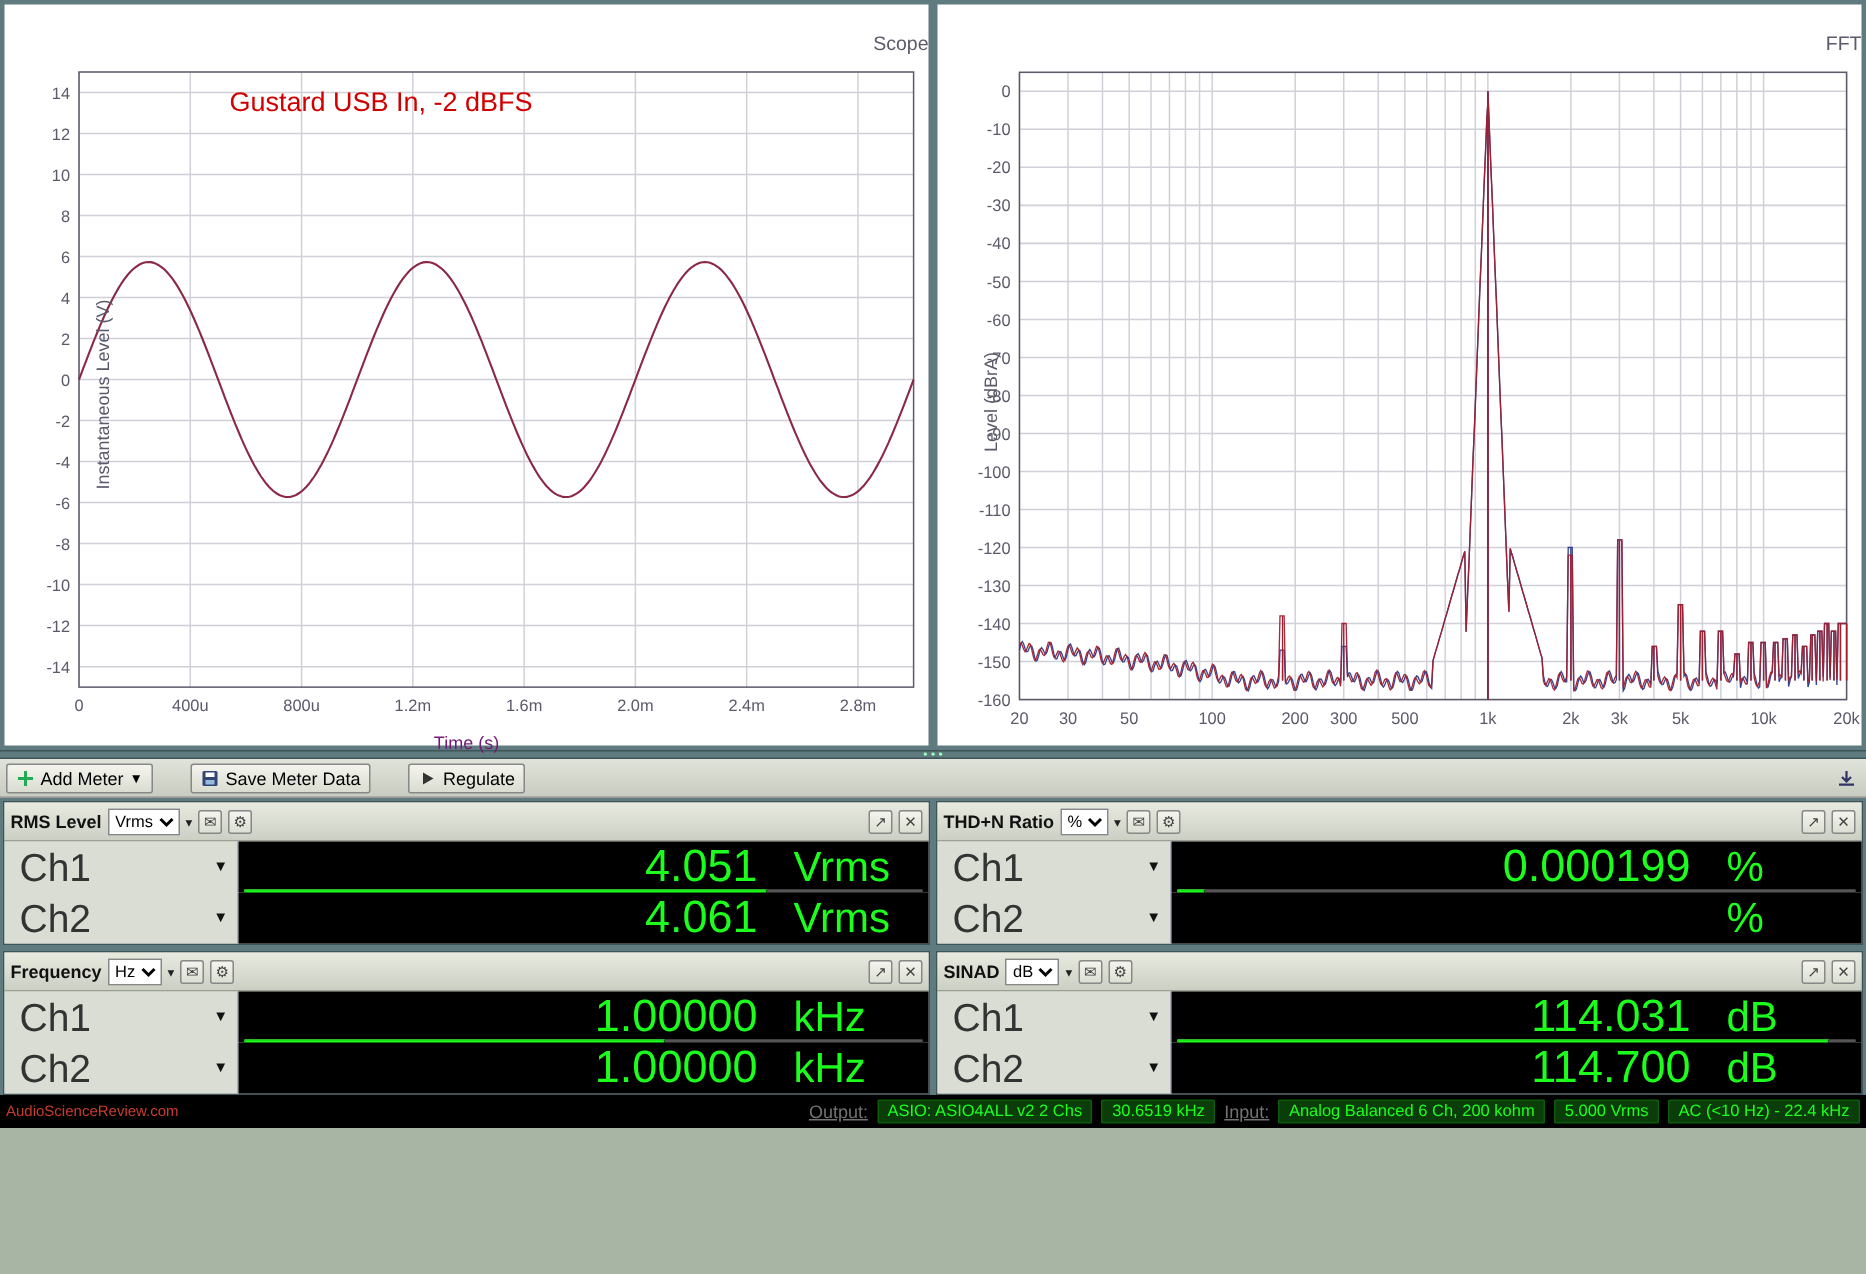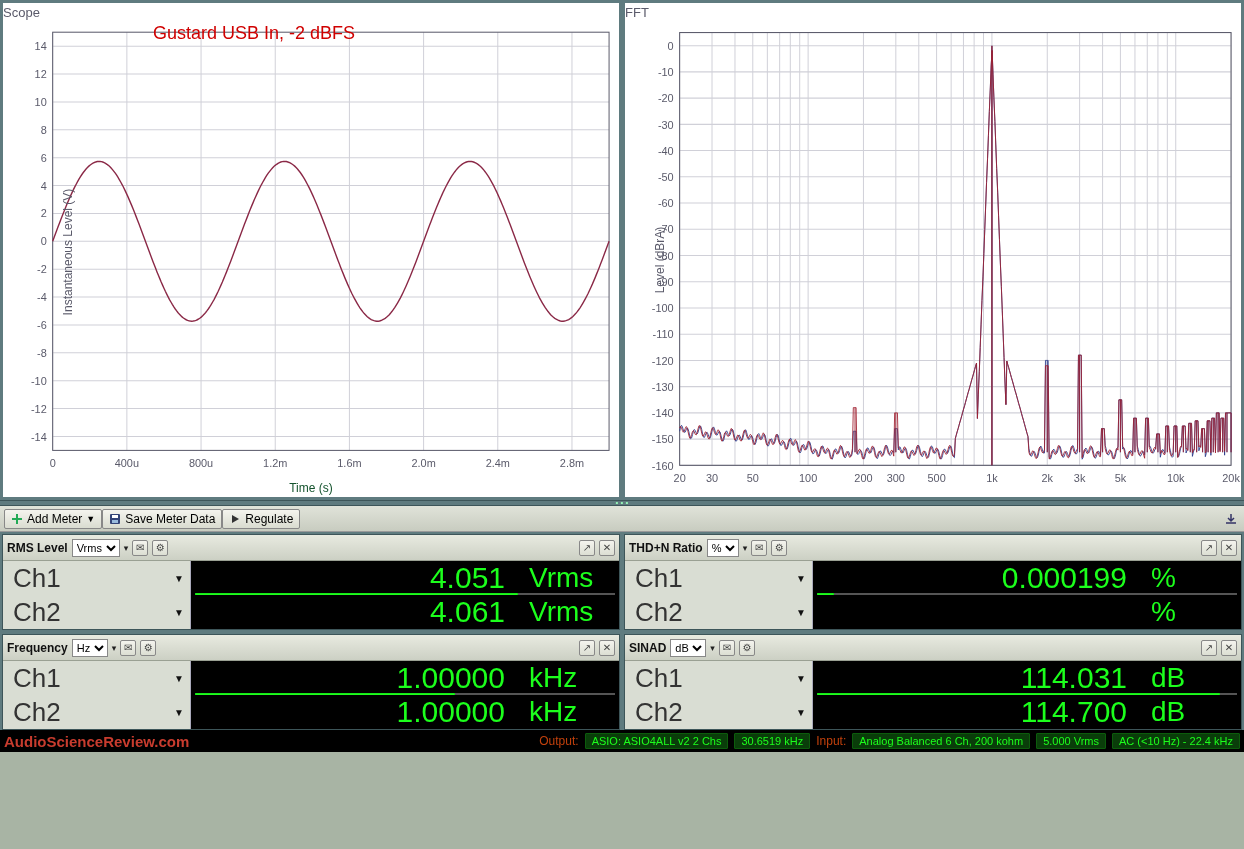--- a/index.html
+++ b/index.html
@@ -20,41 +20,42 @@
     background: #5f7b7f;
   }
   .chart-panel {
     flex: 1;
     background: #fff;
     border: 1px solid #5f7b7f;
     display: flex;
     flex-direction: column;
   }
   .chart-title {
-    text-align: left;
+    text-align: right;
     color: #5a5a6a;
     font-size: 13px;
     padding: 2px 0;
+    margin-top: 16px;
   }
   .chart-body { flex: 1; position: relative; }
   .chart-body svg { width: 100%; height: 100%; }
   .axis-label-y {
     position: absolute;
     left: 2px;
     top: 50%;
     transform: translateY(-50%) rotate(-90deg);
     transform-origin: center;
     font-size: 12px;
     color: #5a5a6a;
     white-space: nowrap;
   }
   .axis-label-x {
     text-align: center;
     font-size: 12px;
-    color: #14532d;
+    color: #701a75;
     padding-bottom: 2px;
   }
   .annotation {
     position: absolute;
     color: #d00000;
     font-size: 18px;
     font-weight: normal;
   }
   .divider-h {
     height: 6px;
@@ -66,21 +67,21 @@
     color:#9fb;
     font-size:8px;
   }
   .toolbar {
     height: 26px;
     background: linear-gradient(#e0e3d9, #c8ccc0);
     border-bottom: 1px solid #999;
     display: flex;
     align-items: center;
     padding: 0 4px;
-    gap: 0;
+    gap: 25px;
     position: relative;
   }
   .tool-btn {
     display: inline-flex;
     align-items: center;
     gap: 4px;
     padding: 2px 6px;
     background: linear-gradient(#f4f4ee, #d9dcd0);
     border: 1px solid #888;
     border-radius: 2px;
@@ -134,21 +135,21 @@
     border:1px solid #888;
     border-radius:2px;
     cursor:pointer;
     font-size:10px;
     color:#444;
   }
   .hdr-spacer { flex:1; }
   .meter-body { flex:1; display:flex; flex-direction:column; }
   .ch-row { flex:1; display:flex; align-items:stretch; }
   .ch-label {
-    width: 188px;
+    width: 156px;
     background:#d9ddd3;
     display:flex; align-items:center;
     padding-left:10px;
     font-size:26px;
     color:#333;
     border-right:1px solid #aab;
     position:relative;
   }
   .ch-label .tri {
     position:absolute; right:6px; top:50%; transform:translateY(-50%);
@@ -199,48 +200,47 @@
     background:#000;
     color:#ccc;
     display:flex;
     align-items:center;
     font-size:12px;
     padding:0 4px;
     gap:6px;
   }
   .status-bar .watermark {
     color:#c83c2e;
-    font-size:15px;
+    font-size:10px;
     font-family: "Segoe UI", sans-serif;
-    font-weight: bold;
   }
   .status-bar .sp { flex:1; }
   .status-pill {
     background:#0a3d0a;
     color:#1cff1c;
     border:1px solid #0c5c0c;
     padding:1px 6px;
     font-size:11px;
     border-radius:1px;
   }
-  .status-label { color:#c2410c; }
+  .status-label { color:#737373;text-decoration:underline; }
   .tick-text { font-size:11px; fill:#5a5a6a; }
   .grid-line { stroke:#d0d0d8; stroke-width:1; }
   .plot-border { stroke:#5a5a6a; stroke-width:1; fill:none; }
 </style>
 </head>
 <body>
 
 <div class="top-row">
 
   <div class="chart-panel">
     <div class="chart-title">Scope</div>
     <div class="chart-body">
       <div class="axis-label-y">Instantaneous Level (V)</div>
-      <div class="annotation" style="left:150px; top:1px;">Gustard USB In, -2 dBFS</div>
+      <div class="annotation" style="left:150px; top:20px;">Gustard USB In, -2 dBFS</div>
       <svg id="scope-svg" viewBox="0 0 620 450" preserveAspectRatio="none">
           <line x1="50" x2="610" y1="406.3333333333333" y2="406.3333333333333" class="grid-line"></line>
           <text x="44" y="410.3333333333333" text-anchor="end" class="tick-text">-14</text>
           <line x1="50" x2="610" y1="379" y2="379" class="grid-line"></line>
           <text x="44" y="383" text-anchor="end" class="tick-text">-12</text>
           <line x1="50" x2="610" y1="351.6666666666667" y2="351.6666666666667" class="grid-line"></line>
           <text x="44" y="355.6666666666667" text-anchor="end" class="tick-text">-10</text>
           <line x1="50" x2="610" y1="324.33333333333337" y2="324.33333333333337" class="grid-line"></line>
           <text x="44" y="328.33333333333337" text-anchor="end" class="tick-text">-8</text>
           <line x1="50" x2="610" y1="297" y2="297" class="grid-line"></line>

